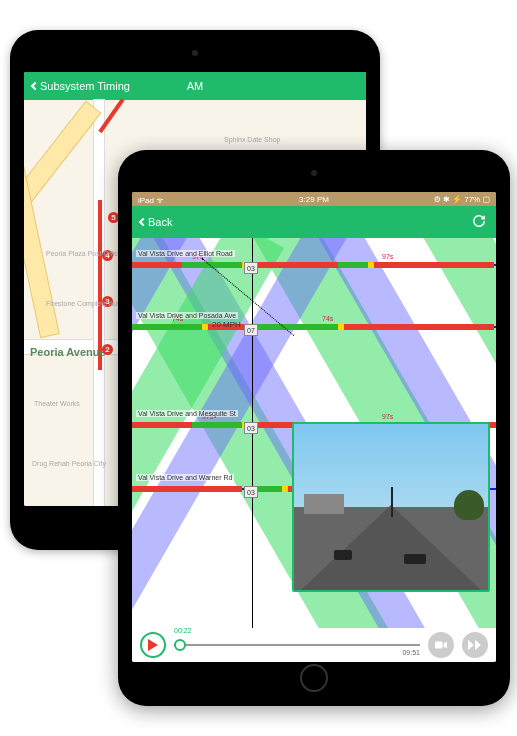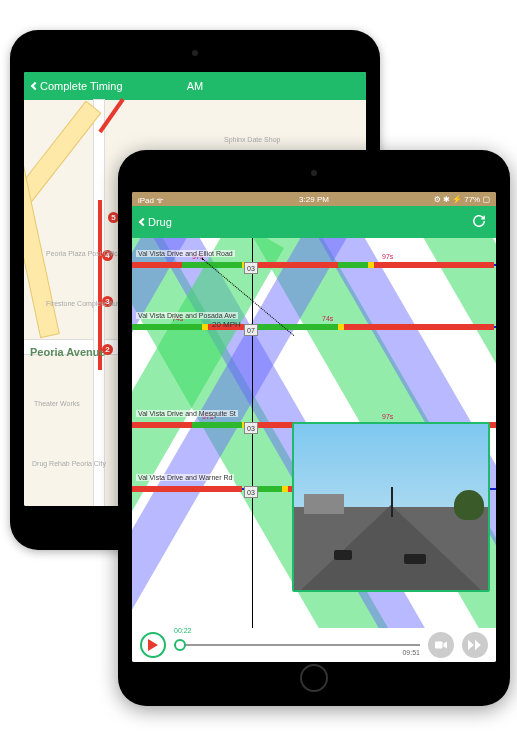--- a/index.html
+++ b/index.html
@@ -80,21 +80,21 @@
 </style>
 </head>
 <body>
 
 <div class="tablet-back">
   <div class="camera-dot"></div>
   <div class="screen">
     <div class="nav">
       <div class="back">
         <span class="chev"></span>
-        <span>Complete Timing</span>
+        <span>Subsystem Timing</span>
       </div>
       <span class="title">AM</span>
     </div>
     <div class="map">
       <div class="map-road" style="left:0;right:0;top:240px;height:14px"></div>
       <div class="map-road" style="left:70px;top:0;bottom:0;width:10px"></div>
       <div class="map-hwy" style="left:-20px;top:-20px;width:18px;height:260px;transform:rotate(38deg)"></div>
       <div class="map-hwy" style="left:-20px;top:-20px;width:18px;height:260px;transform:rotate(-12deg) translate(10px,0)"></div>
       <div class="map-red" style="left:74px;top:100px;width:4px;height:170px"></div>
       <div class="map-red" style="left:76px;top:30px;width:40px;height:4px;transform:rotate(-55deg);transform-origin:left"></div>
@@ -131,21 +131,21 @@
 
     <div class="status-bar">
       <span>iPad ᯤ</span>
       <span class="center">3:29 PM</span>
       <span>⚙ ✱ ⚡ 77% ▢</span>
     </div>
 
     <div class="nav-front">
       <div class="back">
         <span class="chev"></span>
-        <span>Drug</span>
+        <span>Back</span>
       </div>
       <span class="refresh">
         <svg width="14" height="14" viewBox="0 0 24 24" fill="none" stroke="#fff" stroke-width="2.5">
             <path d="M21 12a9 9 0 1 1-3-6.7L21 8"></path>
             <path d="M21 3v5h-5"></path>
           </svg>
       </span>
     </div>
 
     <div class="tsd-area">

